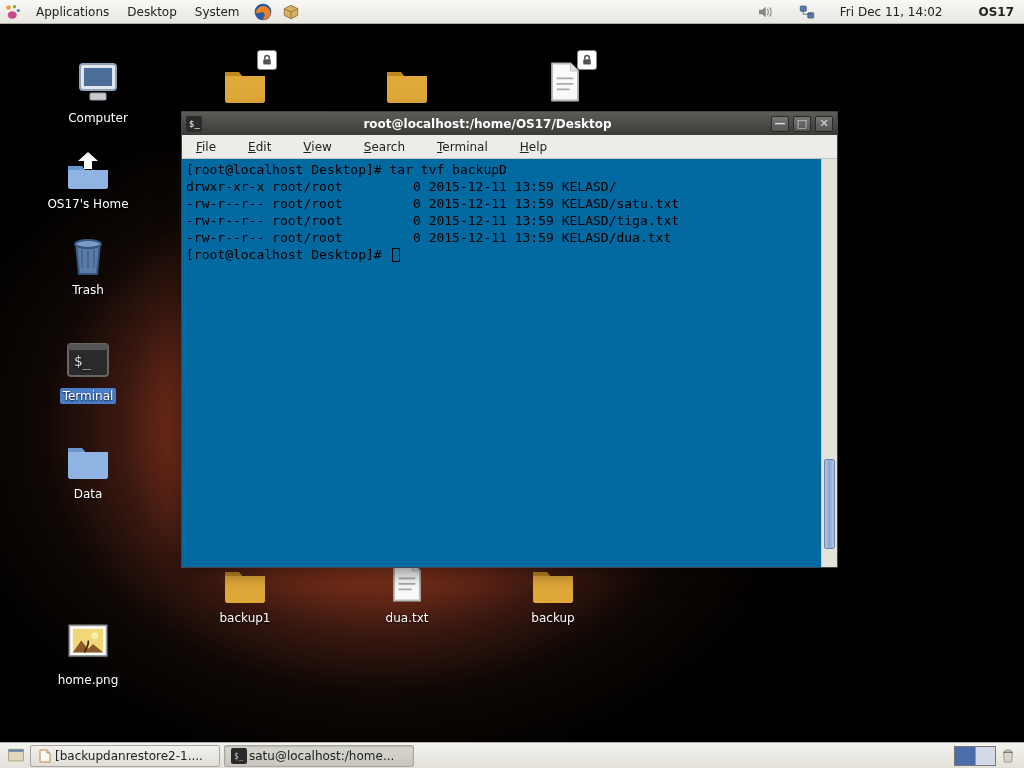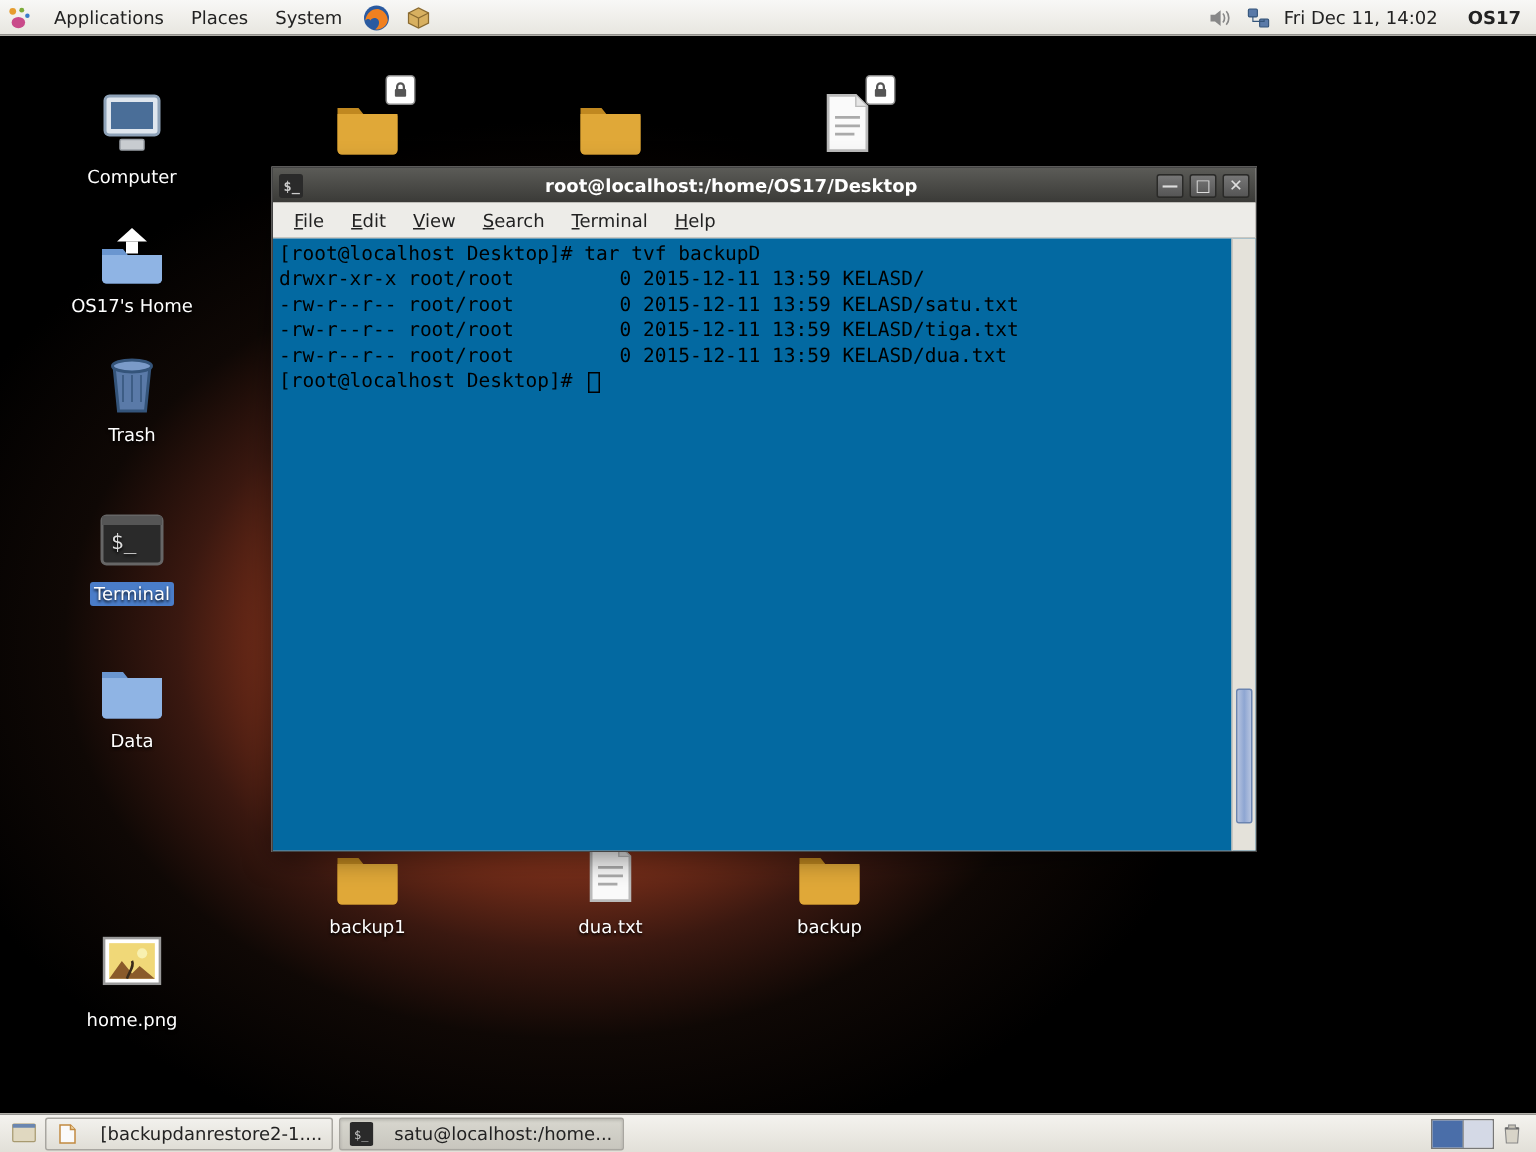--- a/index.html
+++ b/index.html
@@ -18,41 +18,41 @@
   background: linear-gradient(#f8f8f6, #e8e6e0);
   border-bottom: 1px solid #b0aea8;
   display: flex; align-items: center; padding: 0 4px;
   z-index: 100;
 }
 .top-panel .menu-area { display: flex; align-items: center; gap: 2px; }
 .top-panel .menu-item { padding: 2px 8px; color: #222; cursor: default; }
 .gnome-foot { width: 18px; height: 18px; margin-right: 4px; }
 .top-panel .launcher-icon { width: 20px; height: 20px; margin: 0 3px; display:inline-flex; align-items:center; justify-content:center;}
 .top-panel .spacer { flex-grow: 1; }
-.top-panel .tray { display: flex; align-items: center; gap: 8px; padding-right: 6px; }
+.top-panel .tray { display: flex; align-items: center; gap: 24px; padding-right: 6px; }
 .top-panel .clock { color: #222; }
 .top-panel .user-label { font-weight: bold; color: #222; margin-left: 12px; text-align: center; }
 .tray-icon { width: 18px; height: 18px; display:inline-block; }
 
 
 .bottom-panel {
   position: absolute; bottom: 0; left: 0; right: 0; height: 26px;
   background: linear-gradient(#f4f3ef, #e2e0d8);
   border-top: 1px solid #b0aea8;
   display: flex; align-items: center; padding: 0 4px;
   z-index: 100;
 }
 .bottom-panel .show-desktop, .bottom-panel .ws-switcher, .bottom-panel .trash-mini {
   width: 24px; height: 22px; display:flex; align-items:center; justify-content:center;
 }
 .bottom-panel .task {
   height: 22px; min-width: 190px; max-width: 200px;
   background: linear-gradient(#f2f1ed, #e0ded6);
   border: 1px solid #a8a6a0; border-radius: 2px;
-  margin: 0 2px; display: flex; align-items: center; gap: 14px;
+  margin: 0 2px; display: flex; align-items: center; gap: 2px;
   padding: 0 6px; overflow: hidden;
 }
 .bottom-panel .task.active {
   background: linear-gradient(#d8d7cf, #c8c6be);
   box-shadow: inset 0 1px 2px rgba(0,0,0,0.15);
 }
 .bottom-panel .task .ticon { width: 16px; height: 16px; flex-shrink:0;}
 .bottom-panel .task span { white-space: nowrap; overflow: hidden; text-overflow: ellipsis; color:#222;}
 .bottom-panel .bp-spacer { flex-grow: 1; }
 .ws-grid {
@@ -95,21 +95,21 @@
 .titlebar .ticon { width:16px; height:16px; margin-right:6px;}
 .titlebar .title { flex-grow:1; text-align:center; }
 .titlebar .wbtn {
   width:18px; height:16px; margin-left:4px; background: linear-gradient(#777,#555);
   border:1px solid #2a2a28; border-radius:2px;
   display:flex; align-items:center; justify-content:center; color:#ddd;
   font-size:11px; cursor:default;
 }
 .menubar {
   height: 24px; background: #edece8; border-bottom:1px solid #c8c6c0;
-  display:flex; align-items:center; padding: 0 6px; gap: 2px;
+  display:flex; align-items:center; padding: 0 6px; gap: 16px;
 }
 .menubar .mi { padding: 2px 8px; color:#222;}
 .menubar .mi u { text-decoration: underline; }
 .term-body { flex-grow:1; display:flex; background:#0369a1;}
 .term-text {
   flex-grow:1; padding: 2px 4px;
   font-family: "DejaVu Sans Mono","Liberation Mono",monospace;
   font-size: 13px; line-height: 17px; color:#000;
   white-space: pre;
 }
@@ -131,21 +131,21 @@
   <div class="menu-area">
     <span class="gnome-foot">
       <svg viewBox="0 0 24 24" width="18" height="18">
           <circle cx="6" cy="6" r="3" fill="#e69c2e"></circle>
           <circle cx="14" cy="5" r="2.2" fill="#7cac39"></circle>
           <circle cx="19" cy="10" r="2" fill="#3a7cc9"></circle>
           <ellipse cx="11" cy="16" rx="6" ry="5" fill="#c94a8a"></ellipse>
         </svg>
     </span>
     <span class="menu-item">Applications</span>
-    <span class="menu-item">Places</span>
+    <span class="menu-item">Desktop</span>
     <span class="menu-item">System</span>
     <span class="launcher-icon">
       <svg viewBox="0 0 24 24" width="20" height="20">
           <circle cx="12" cy="12" r="10" fill="#2a5aa0"></circle>
           <path d="M3 14c1-6 6-10 11-9 4 1 7 5 7 9-1 5-6 8-10 7 3-2 4-6 2-8-2-2-5-1-6 1-1-2-3-1-4 0z" fill="#f08020"></path>
         </svg>
     </span>
     <span class="launcher-icon">
       <svg viewBox="0 0 24 24" width="20" height="20">
           <path d="M4 8l8-4 8 4v8l-8 4-8-4z" fill="#d8b060" stroke="#8a6a30"></path>
@@ -167,21 +167,21 @@
           <rect x="13" y="13" width="8" height="7" rx="1" fill="#5a7aa8" stroke="#34547a"></rect>
           <path d="M7 11v4h10v-2" stroke="#34547a" fill="none"></path>
         </svg>
     </span>
     <span class="clock">Fri Dec 11, 14:02</span>
     <span class="user-label">OS17</span>
   </div>
 </div>
 
 <div class="desktop" id="desktop">
-    <div class="di" style="left: 33px; top: 32px; text-decoration: underline;"><div class="glyph">
+    <div class="di" style="left: 43px; top: 32px; text-decoration: underline;"><div class="glyph">
         <svg viewBox="0 0 52 52" width="52" height="52">
           <rect x="8" y="8" width="36" height="26" rx="3" fill="#dfe6ee" stroke="#8ea2b8" stroke-width="2"></rect>
           <rect x="12" y="12" width="28" height="18" fill="#4a6e98"></rect>
           <rect x="18" y="37" width="16" height="7" rx="1" fill="#c8ccd0" stroke="#9aa0a6"></rect>
         </svg>
       </div><span class="lbl">Computer</span></div>
     <div class="di" style="left: 33px; top: 118px;"><div class="glyph">
         <svg viewBox="0 0 52 52" width="52" height="52">
           <path d="M6 24h14l4 5h22v15a3 3 0 0 1-3 3H9a3 3 0 0 1-3-3z" fill="#6a96d0"></path>
           <path d="M6 28h40v16a3 3 0 0 1-3 3H9a3 3 0 0 1-3-3z" fill="#8fb4e4"></path>

